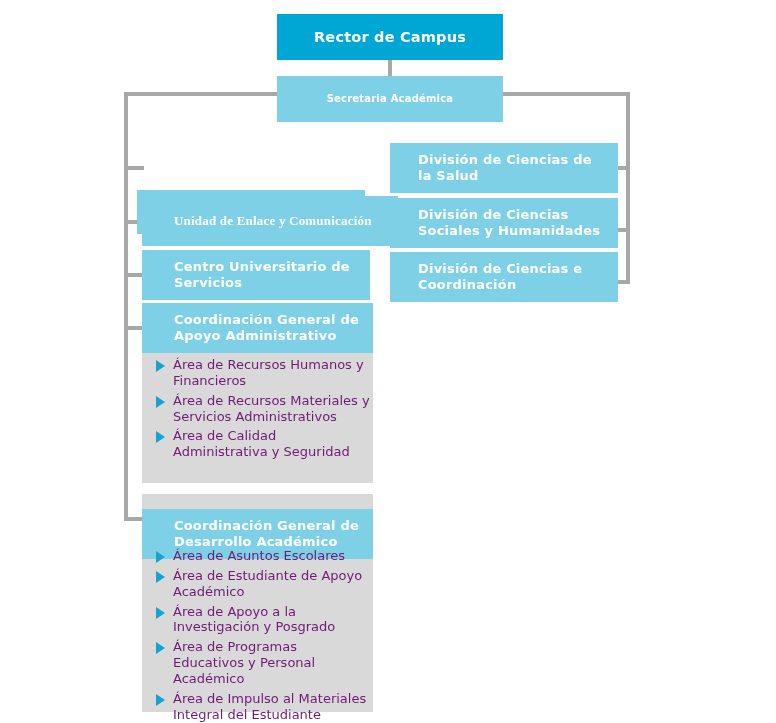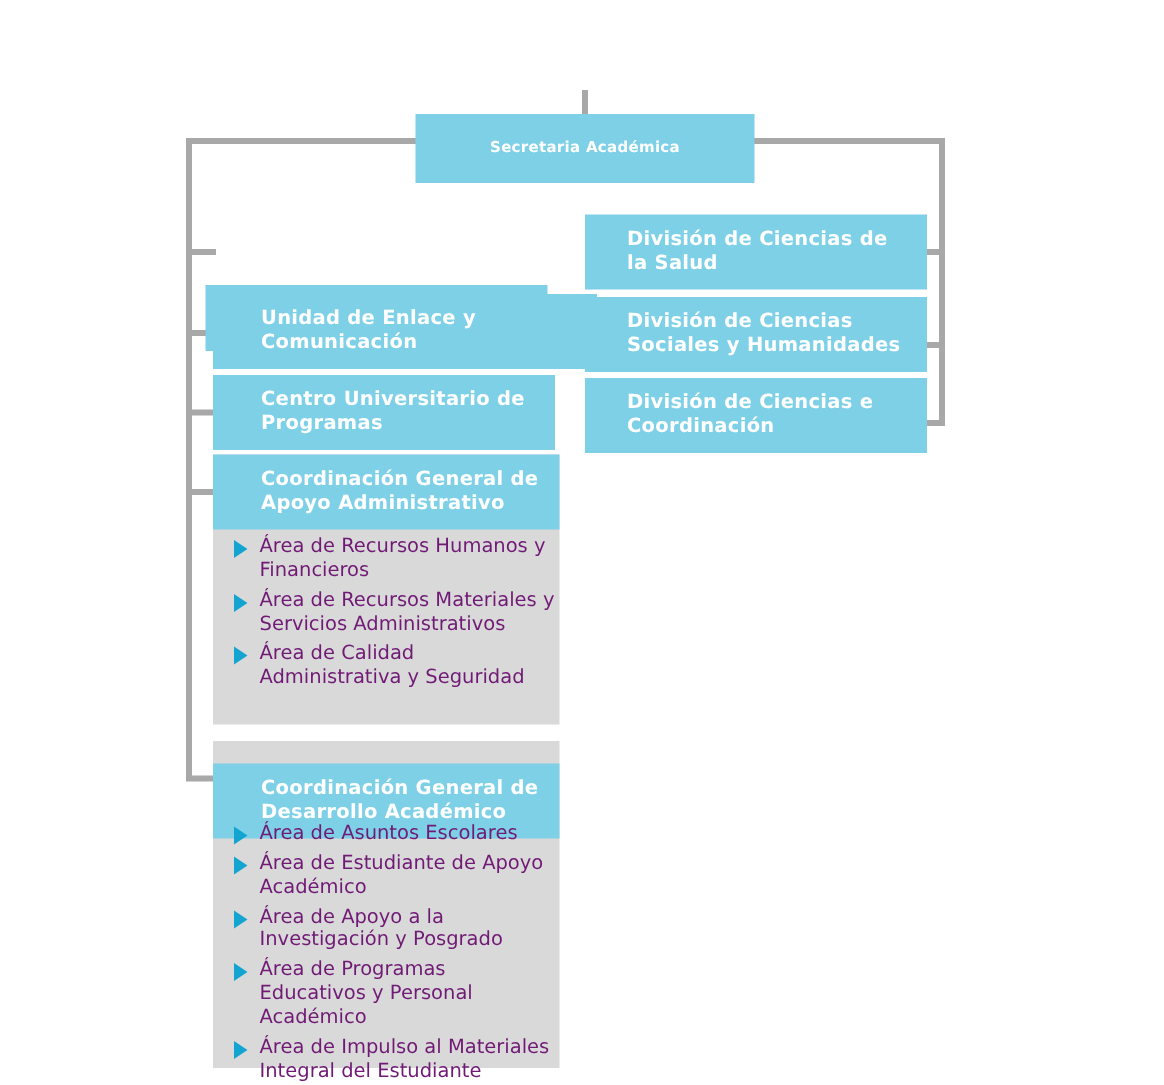--- a/index.html
+++ b/index.html
@@ -126,35 +126,38 @@
   <div class="line h" style="left:124px; top:166px; width:20px;"></div>
   <div class="line h" style="left:124px; top:220px; width:20px;"></div>
   <div class="line h" style="left:124px; top:273px; width:20px;"></div>
   <div class="line h" style="left:124px; top:326px; width:20px;"></div>
   <div class="line h" style="left:124px; top:517px; width:20px;"></div>
 
   <div class="line h" style="left:610px; top:166px; width:20px;"></div>
   <div class="line h" style="left:610px; top:228px; width:20px;"></div>
   <div class="line h" style="left:610px; top:280px; width:20px;"></div>
 
+  <div class="box root" style="left:277px; top:14px; width:226px; height:46px;">
+    <span class="lbl">Rector de Campus</span>
+  </div>
 
   <div class="box level2" style="left:277px; top:76px; width:226px; height:46px;">
     <span class="lbl">Secretaria Académica</span>
   </div>
 
   <div class="box unit" style="left:137px; top:143px; width:228px; height:44px;margin-top:47px;">
     <span class="lbl">Unidad de Planeación</span>
   </div>
 
-  <div class="box unit" style="left:142px; top:196px; width:256px; height:50px;">
+  <div class="box unit" style="left:142px; top:196px; width:256px; height:50px;font-family:Liberation Serif, serif;">
     <span class="lbl">Unidad de Enlace y Comunicación</span>
   </div>
 
   <div class="box unit" style="left:142px; top:250px; width:228px; height:50px;">
-    <span class="lbl">Centro Universitario de Programas</span>
+    <span class="lbl">Centro Universitario de Servicios</span>
   </div>
 
   <div class="panel" style="left:142px; top:303px; width:231px; height:180px;">
   </div>
   <div class="box coord-head" style="left:142px; top:303px; width:231px; height:50px;">
     <span class="lbl">Coordinación General de Apoyo Administrativo</span>
   </div>
   <ul class="sub-list" style="position:absolute; left:155px; top:357px; width:215px;">
     <li class="sub-item">
       <span class="tri"></span>

